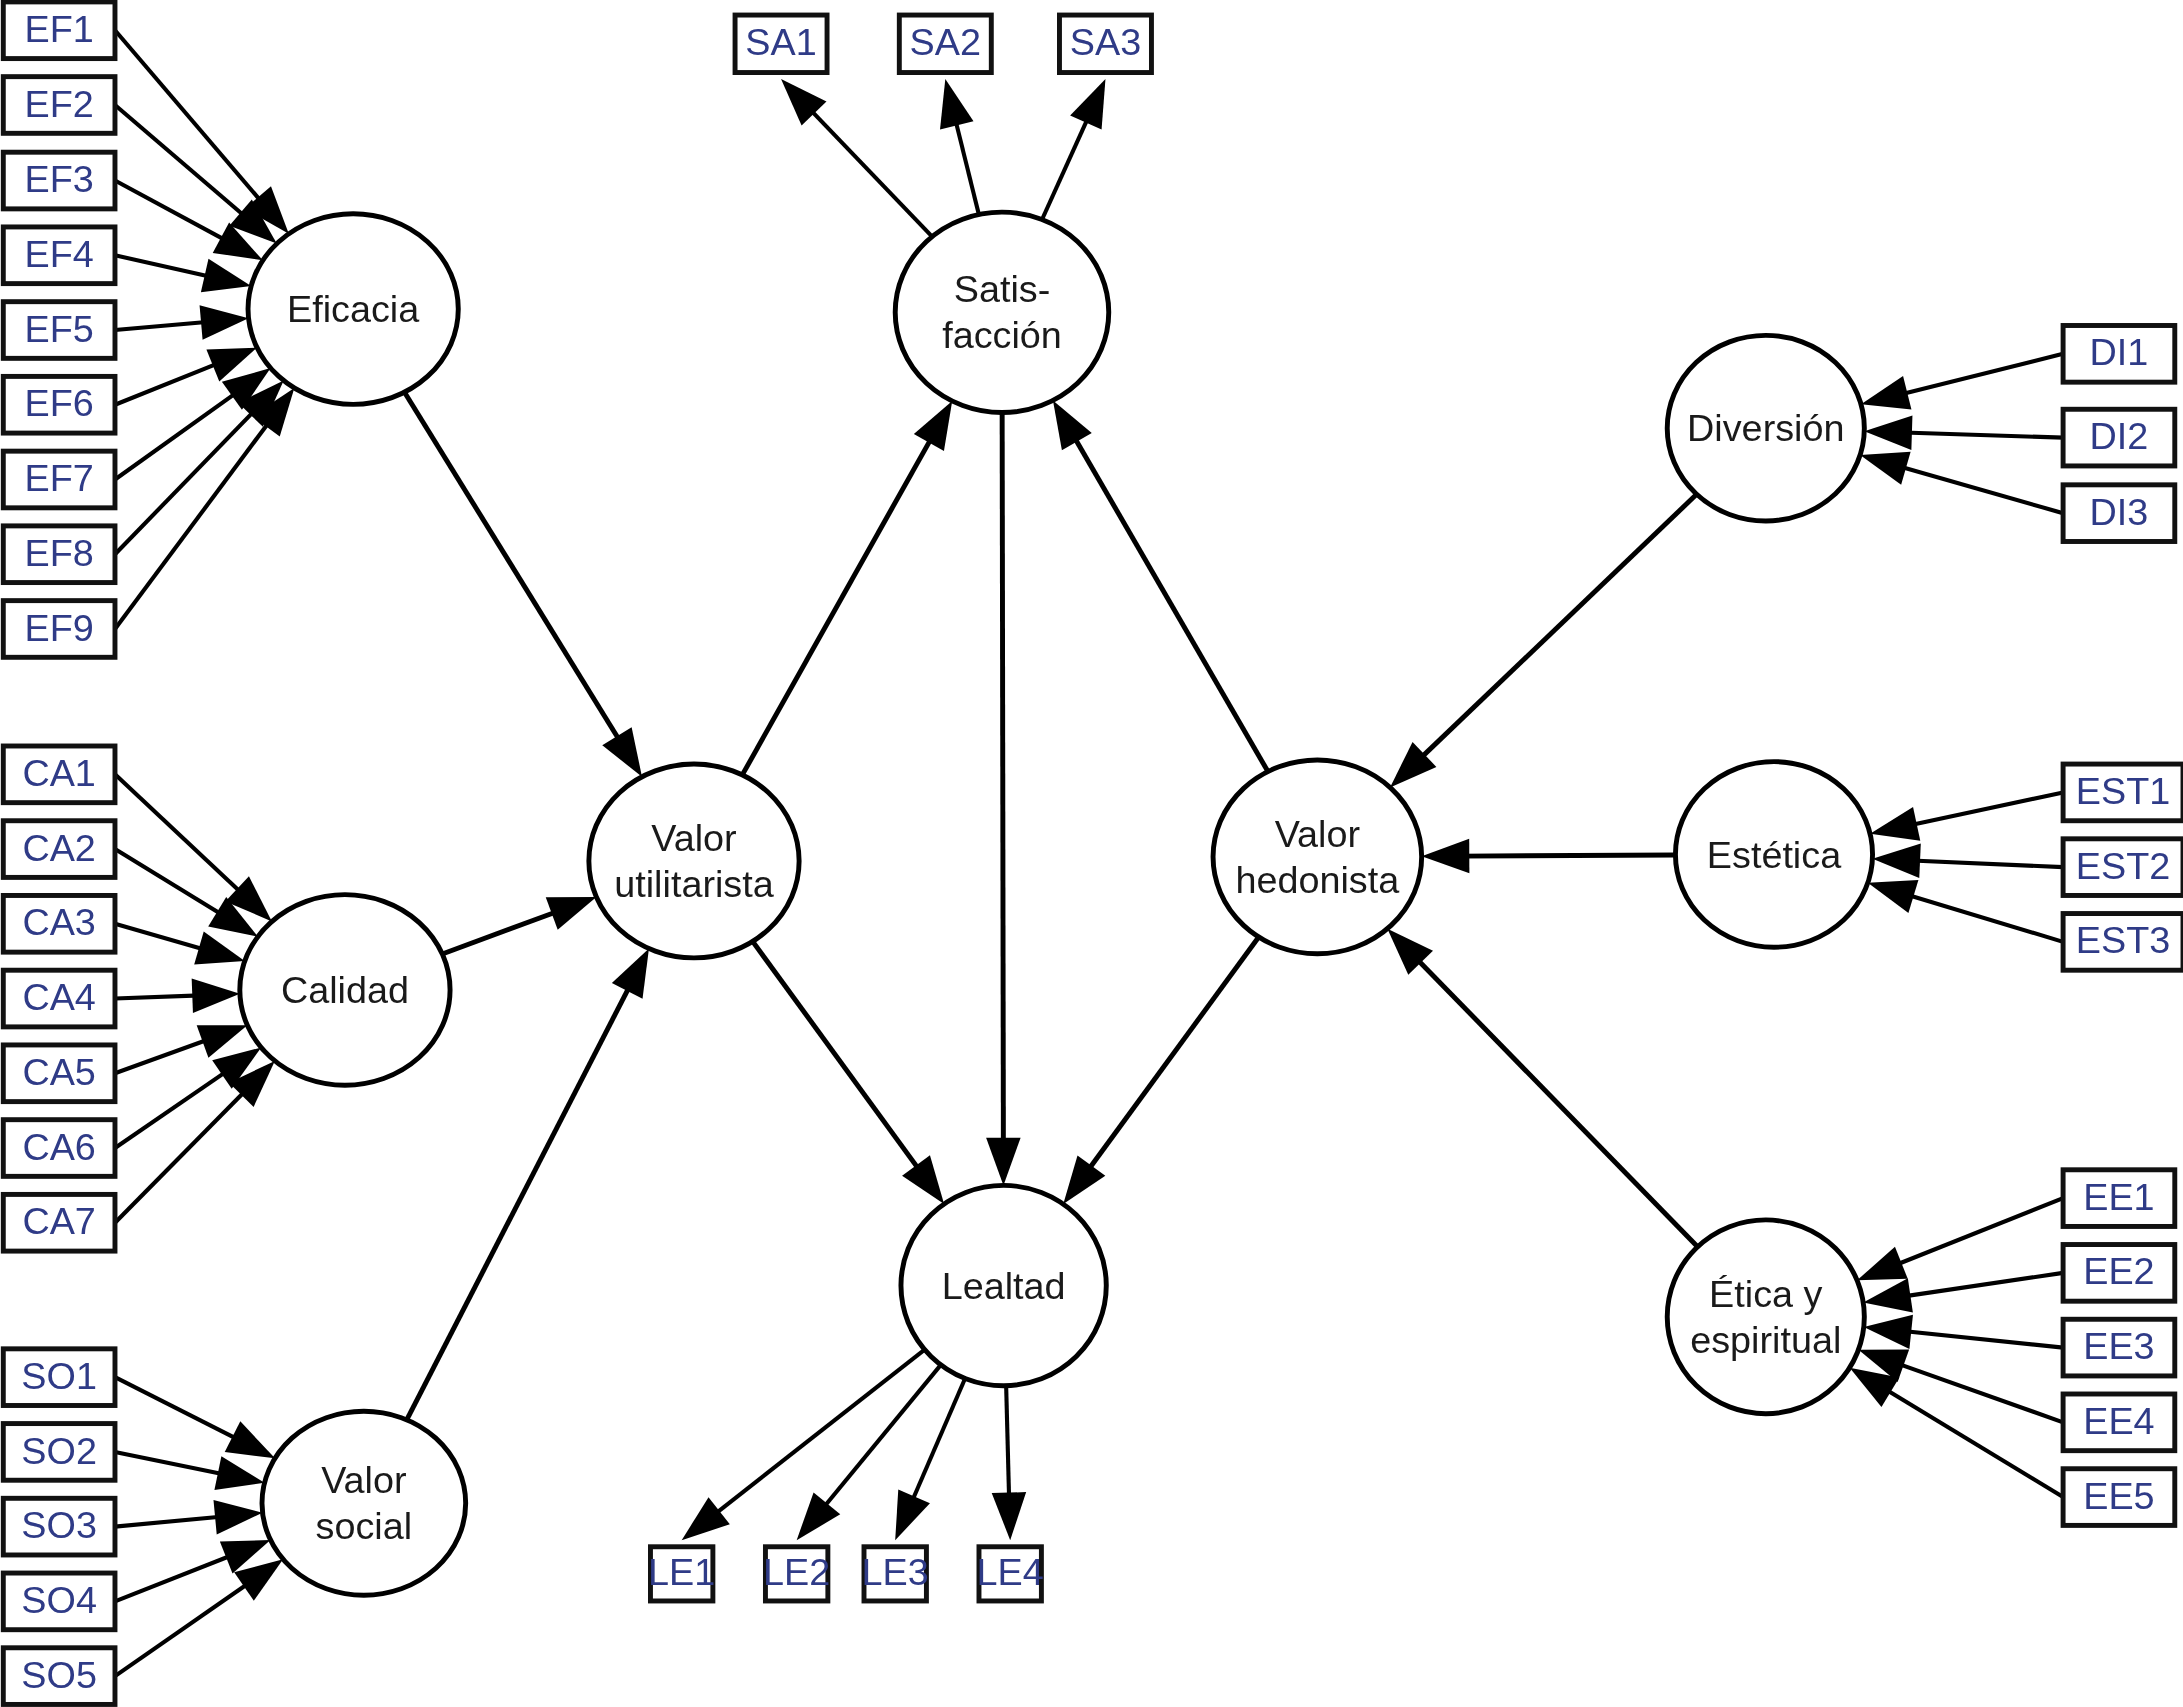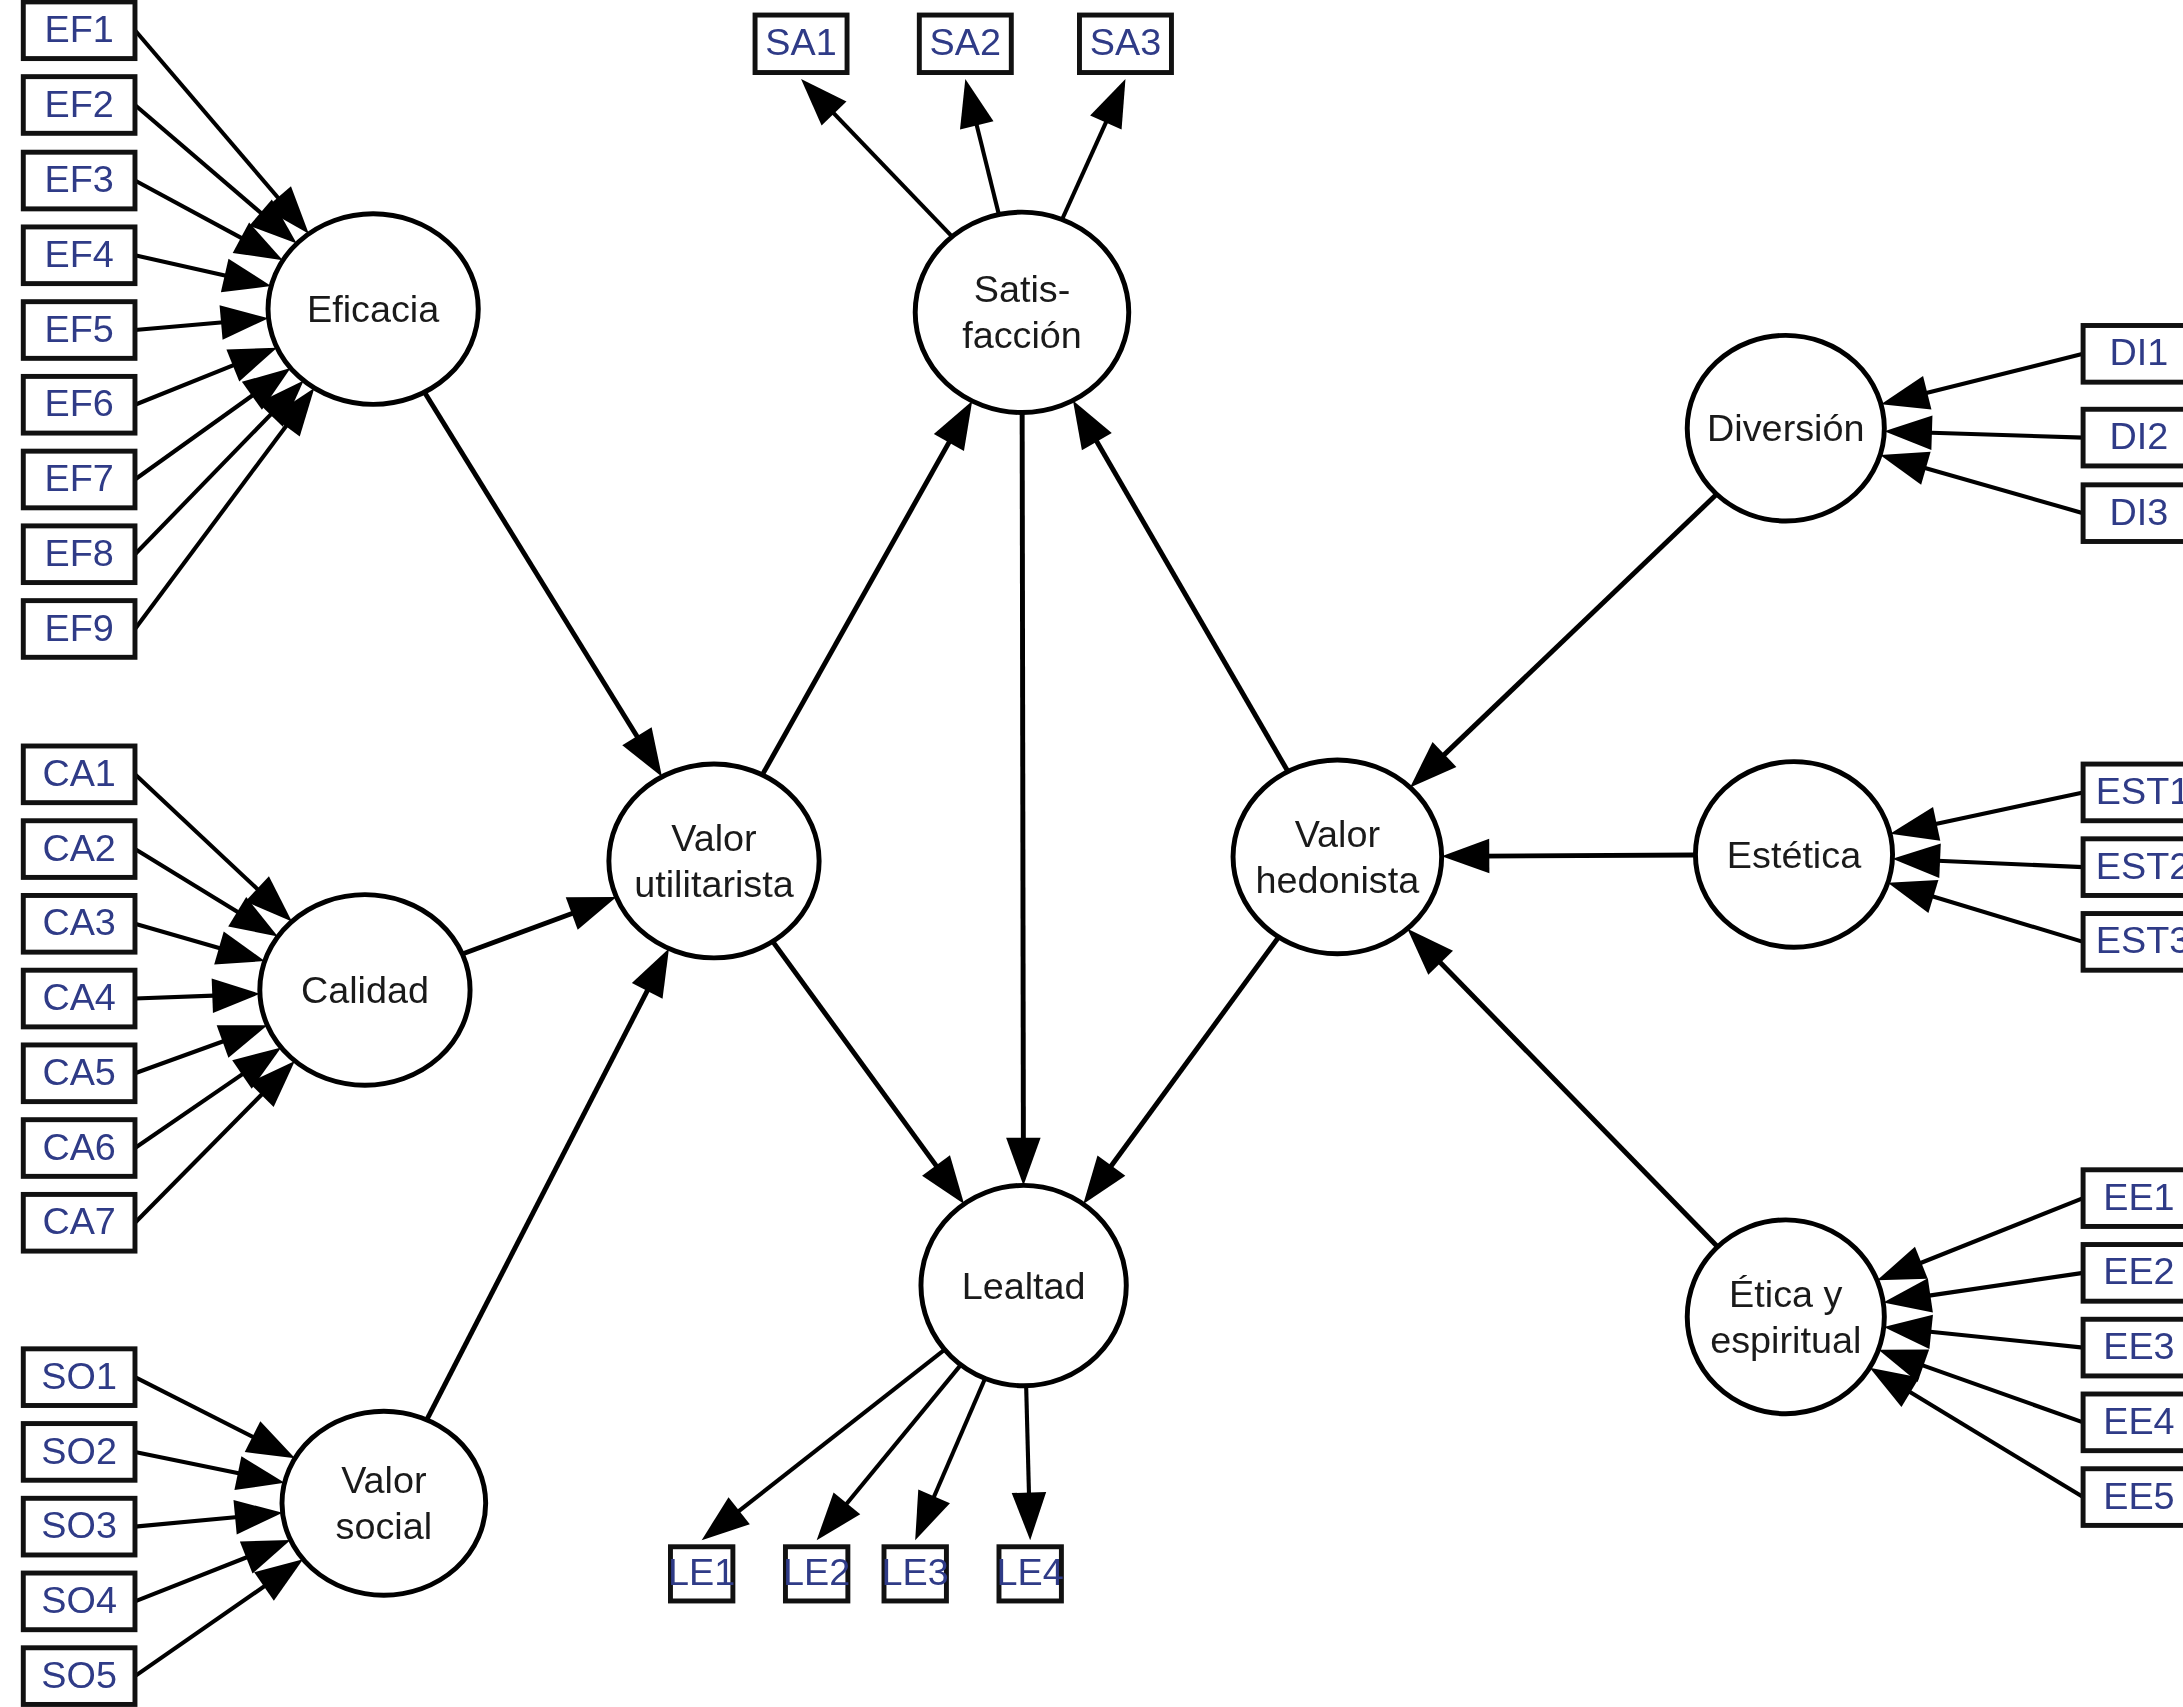--- a/index.html
+++ b/index.html
@@ -6,21 +6,20 @@
     margin: 0;
     padding: 0;
     background: #ffffff;
   }
   #sem-root {
     position: relative;
     width: 1944px;
     height: 1708px;
     background: #ffffff;
     font-family: "Liberation Sans", sans-serif;
-    margin-left: 20px;
   }
   svg#sem-canvas {
     display: block;
     width: 2183px;
     height: 1708px;
   }
   .indicator-box rect {
     fill: #ffffff;
     stroke: #111111;
     stroke-width: 6;

